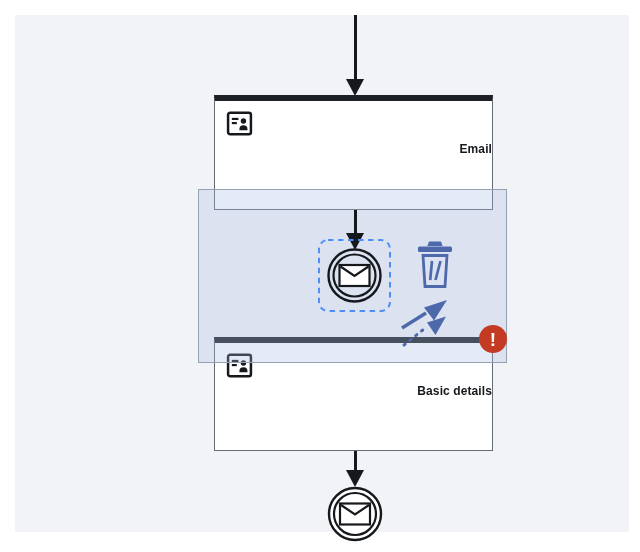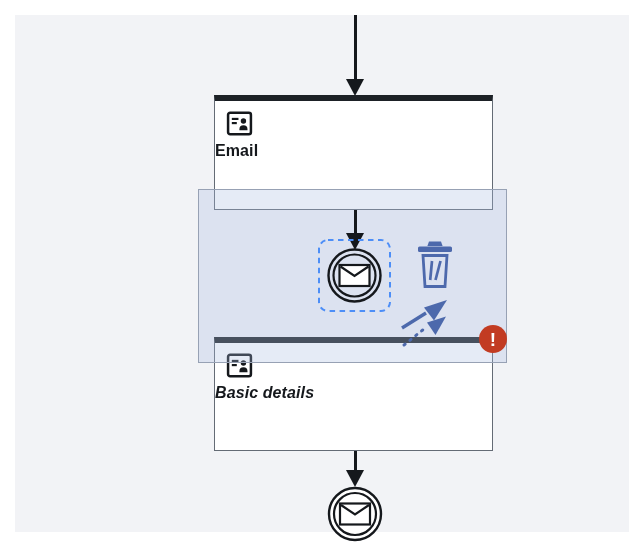--- a/index.html
+++ b/index.html
@@ -42,22 +42,22 @@
     width: 279px;
     height: 115px;
     background: #ffffff;
     border: 1px solid #646b75;
     border-top: 6px solid #1d2126;
   }
   .task-box .box-label {
     position: absolute;
     left: 0; right: 0;
     top: 41px;
-    text-align: left;
-    font-size: 16px;
+    text-align: right;
+    font-size: 12px;
     font-weight: 700;
     color: #15181c;
     letter-spacing: 0.1px;
   }
   .task-icon {
     position: absolute;
     left: 11px; top: 9px;
     width: 27px; height: 27px;
   }
 
@@ -102,21 +102,21 @@
     <svg class="task-icon" viewBox="0 0 26 26">
       <rect x="2" y="2.6" width="22" height="20.8" rx="2" fill="none" stroke="#15181c" stroke-width="2.4"></rect>
       <line x1="5.6" y1="8.6" x2="12" y2="8.6" stroke="#15181c" stroke-width="2.1"></line>
       <line x1="5.6" y1="12.6" x2="10.4" y2="12.6" stroke="#15181c" stroke-width="2.1"></line>
       <circle cx="16.8" cy="10.6" r="2.6" fill="#15181c"></circle>
       <path d="M12.9 19.6 v-0.9 a3.9 3.9 0 0 1 7.8 0 v0.9 Z" fill="#15181c"></path>
     </svg>
     <div class="box-label">Email</div>
   </div>
 
-  <div class="task-box" style="top:337px; height:114px;font-style:italic;">
+  <div class="task-box" style="top:337px; height:114px;">
     <svg class="task-icon" viewBox="0 0 26 26">
       <rect x="2" y="2.6" width="22" height="20.8" rx="2" fill="none" stroke="#15181c" stroke-width="2.4"></rect>
       <line x1="5.6" y1="8.6" x2="12" y2="8.6" stroke="#15181c" stroke-width="2.1"></line>
       <line x1="5.6" y1="12.6" x2="10.4" y2="12.6" stroke="#15181c" stroke-width="2.1"></line>
       <circle cx="16.8" cy="10.6" r="2.6" fill="#15181c"></circle>
       <path d="M12.9 19.6 v-0.9 a3.9 3.9 0 0 1 7.8 0 v0.9 Z" fill="#15181c"></path>
     </svg>
     <div class="box-label">Basic details</div>
   </div>
 

